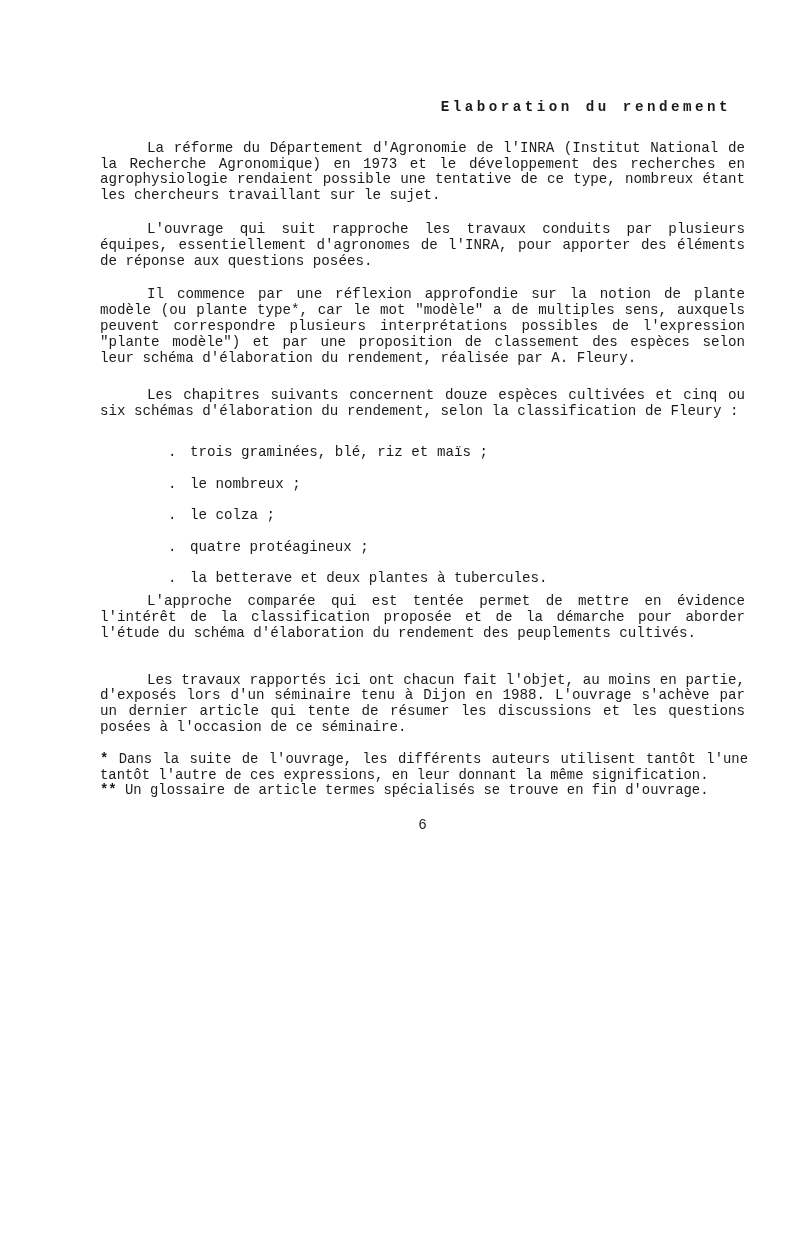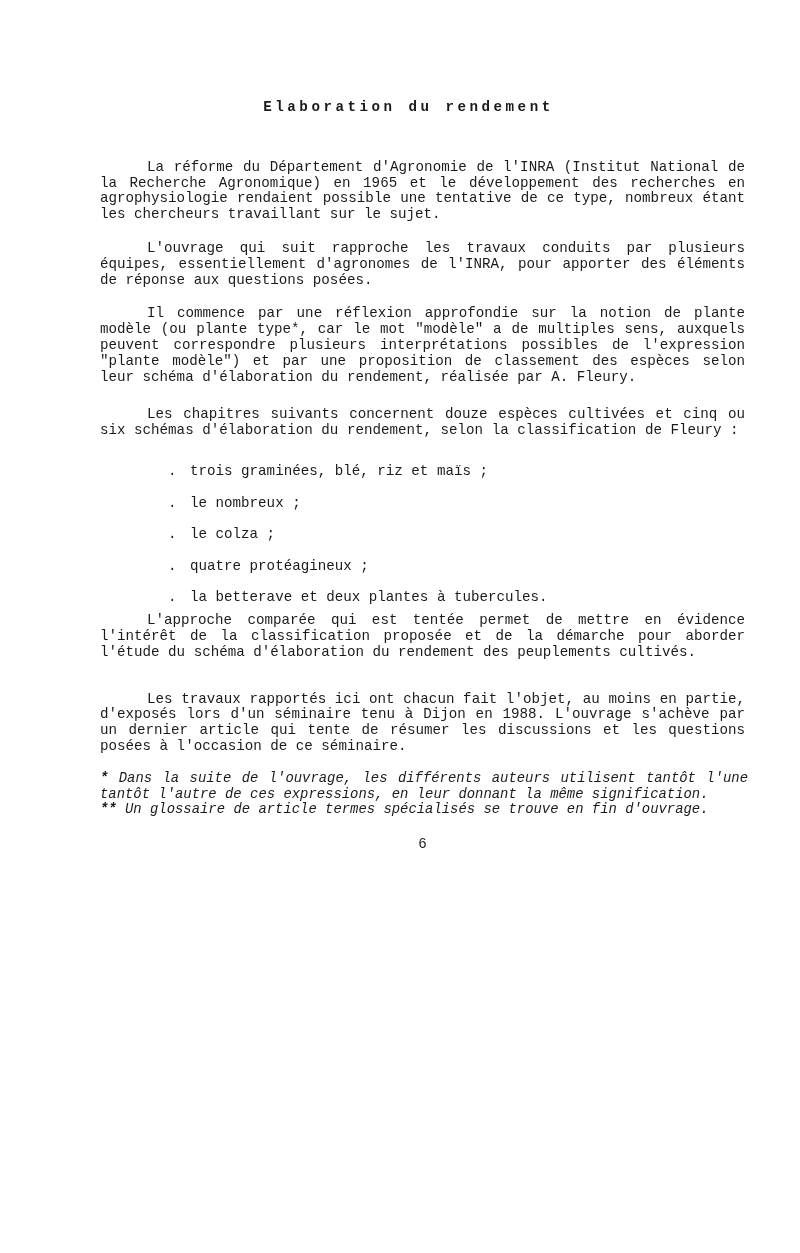--- a/index.html
+++ b/index.html
@@ -14,26 +14,26 @@
     background: #ffffff;
     color: #1b1b1b;
     font-family: "Liberation Mono", "DejaVu Sans Mono", monospace;
     font-size: 14.2px;
     line-height: 15.8px;
     overflow: hidden;
     box-sizing: border-box;
     padding: 100px 55px 0 100px;
   }
   .doc-title {
-    text-align: center;
+    text-align: right;
     font-weight: bold;
     letter-spacing: 3.5px;
     word-spacing: 1px;
     transform: translateX(-14px);
-    margin: 0 0 44px 0;
+    margin: 0 0 25px 0;
     white-space: nowrap;
   }
   .para {
     width: 645px;
     text-align: justify;
     text-indent: 47px;
     margin: 0 0 18px 0;
   }
   .para.p3 { margin-bottom: 22px; }
   .species-list {
@@ -48,41 +48,40 @@
   .species-item:last-child { margin-bottom: 0; }
   .bullet {
     display: inline-block;
     width: 22px;
     flex: 0 0 22px;
   }
   .closing .para.p5 { margin-bottom: 31px; }
   .closing .para.p6 { margin-bottom: 16px; }
   .footnotes {
     width: 648px;
-    font-style: italic;
     font-size: 13.9px;
     line-height: 15.8px;
     text-align: justify;
   }
   .footnote { margin: 0; }
   .fn-marker { font-weight: bold; }
   .page-number {
     width: 645px;
     text-align: center;
     margin-top: 19px;
   }
 </style>
 </head>
 <body>
 
 <div class="page">
 
   <div class="doc-title">Elaboration du rendement</div>
 
-  <p class="para p1">La réforme du Département d'Agronomie de l'INRA (Institut National de la Recherche Agronomique) en 1965 et le développement des recherches en agrophysiologie rendaient possible une tentative de ce type, nombreux étant les chercheurs travaillant sur le sujet.</p>
+  <p class="para p1">La réforme du Département d'Agronomie de l'INRA (Institut National de la Recherche Agronomique) en 1973 et le développement des recherches en agrophysiologie rendaient possible une tentative de ce type, nombreux étant les chercheurs travaillant sur le sujet.</p>
 
   <p class="para p2">L'ouvrage qui suit rapproche les travaux conduits par plusieurs équipes, essentiellement d'agronomes de l'INRA, pour apporter des éléments de réponse aux questions posées.</p>
 
   <p class="para p3">Il commence par une réflexion approfondie sur la notion de plante modèle (ou plante type*, car le mot "modèle" a de multiples sens, auxquels peuvent correspondre plusieurs interprétations possibles de l'expression "plante modèle") et par une proposition de classement des espèces selon leur schéma d'élaboration du rendement, réalisée par A. Fleury.</p>
 
   <p class="para p4">Les chapitres suivants concernent douze espèces cultivées et cinq ou six schémas d'élaboration du rendement, selon la classification de Fleury :</p>
 
   <div class="species-list">
     <div class="species-item">
       <span class="bullet">.</span>

